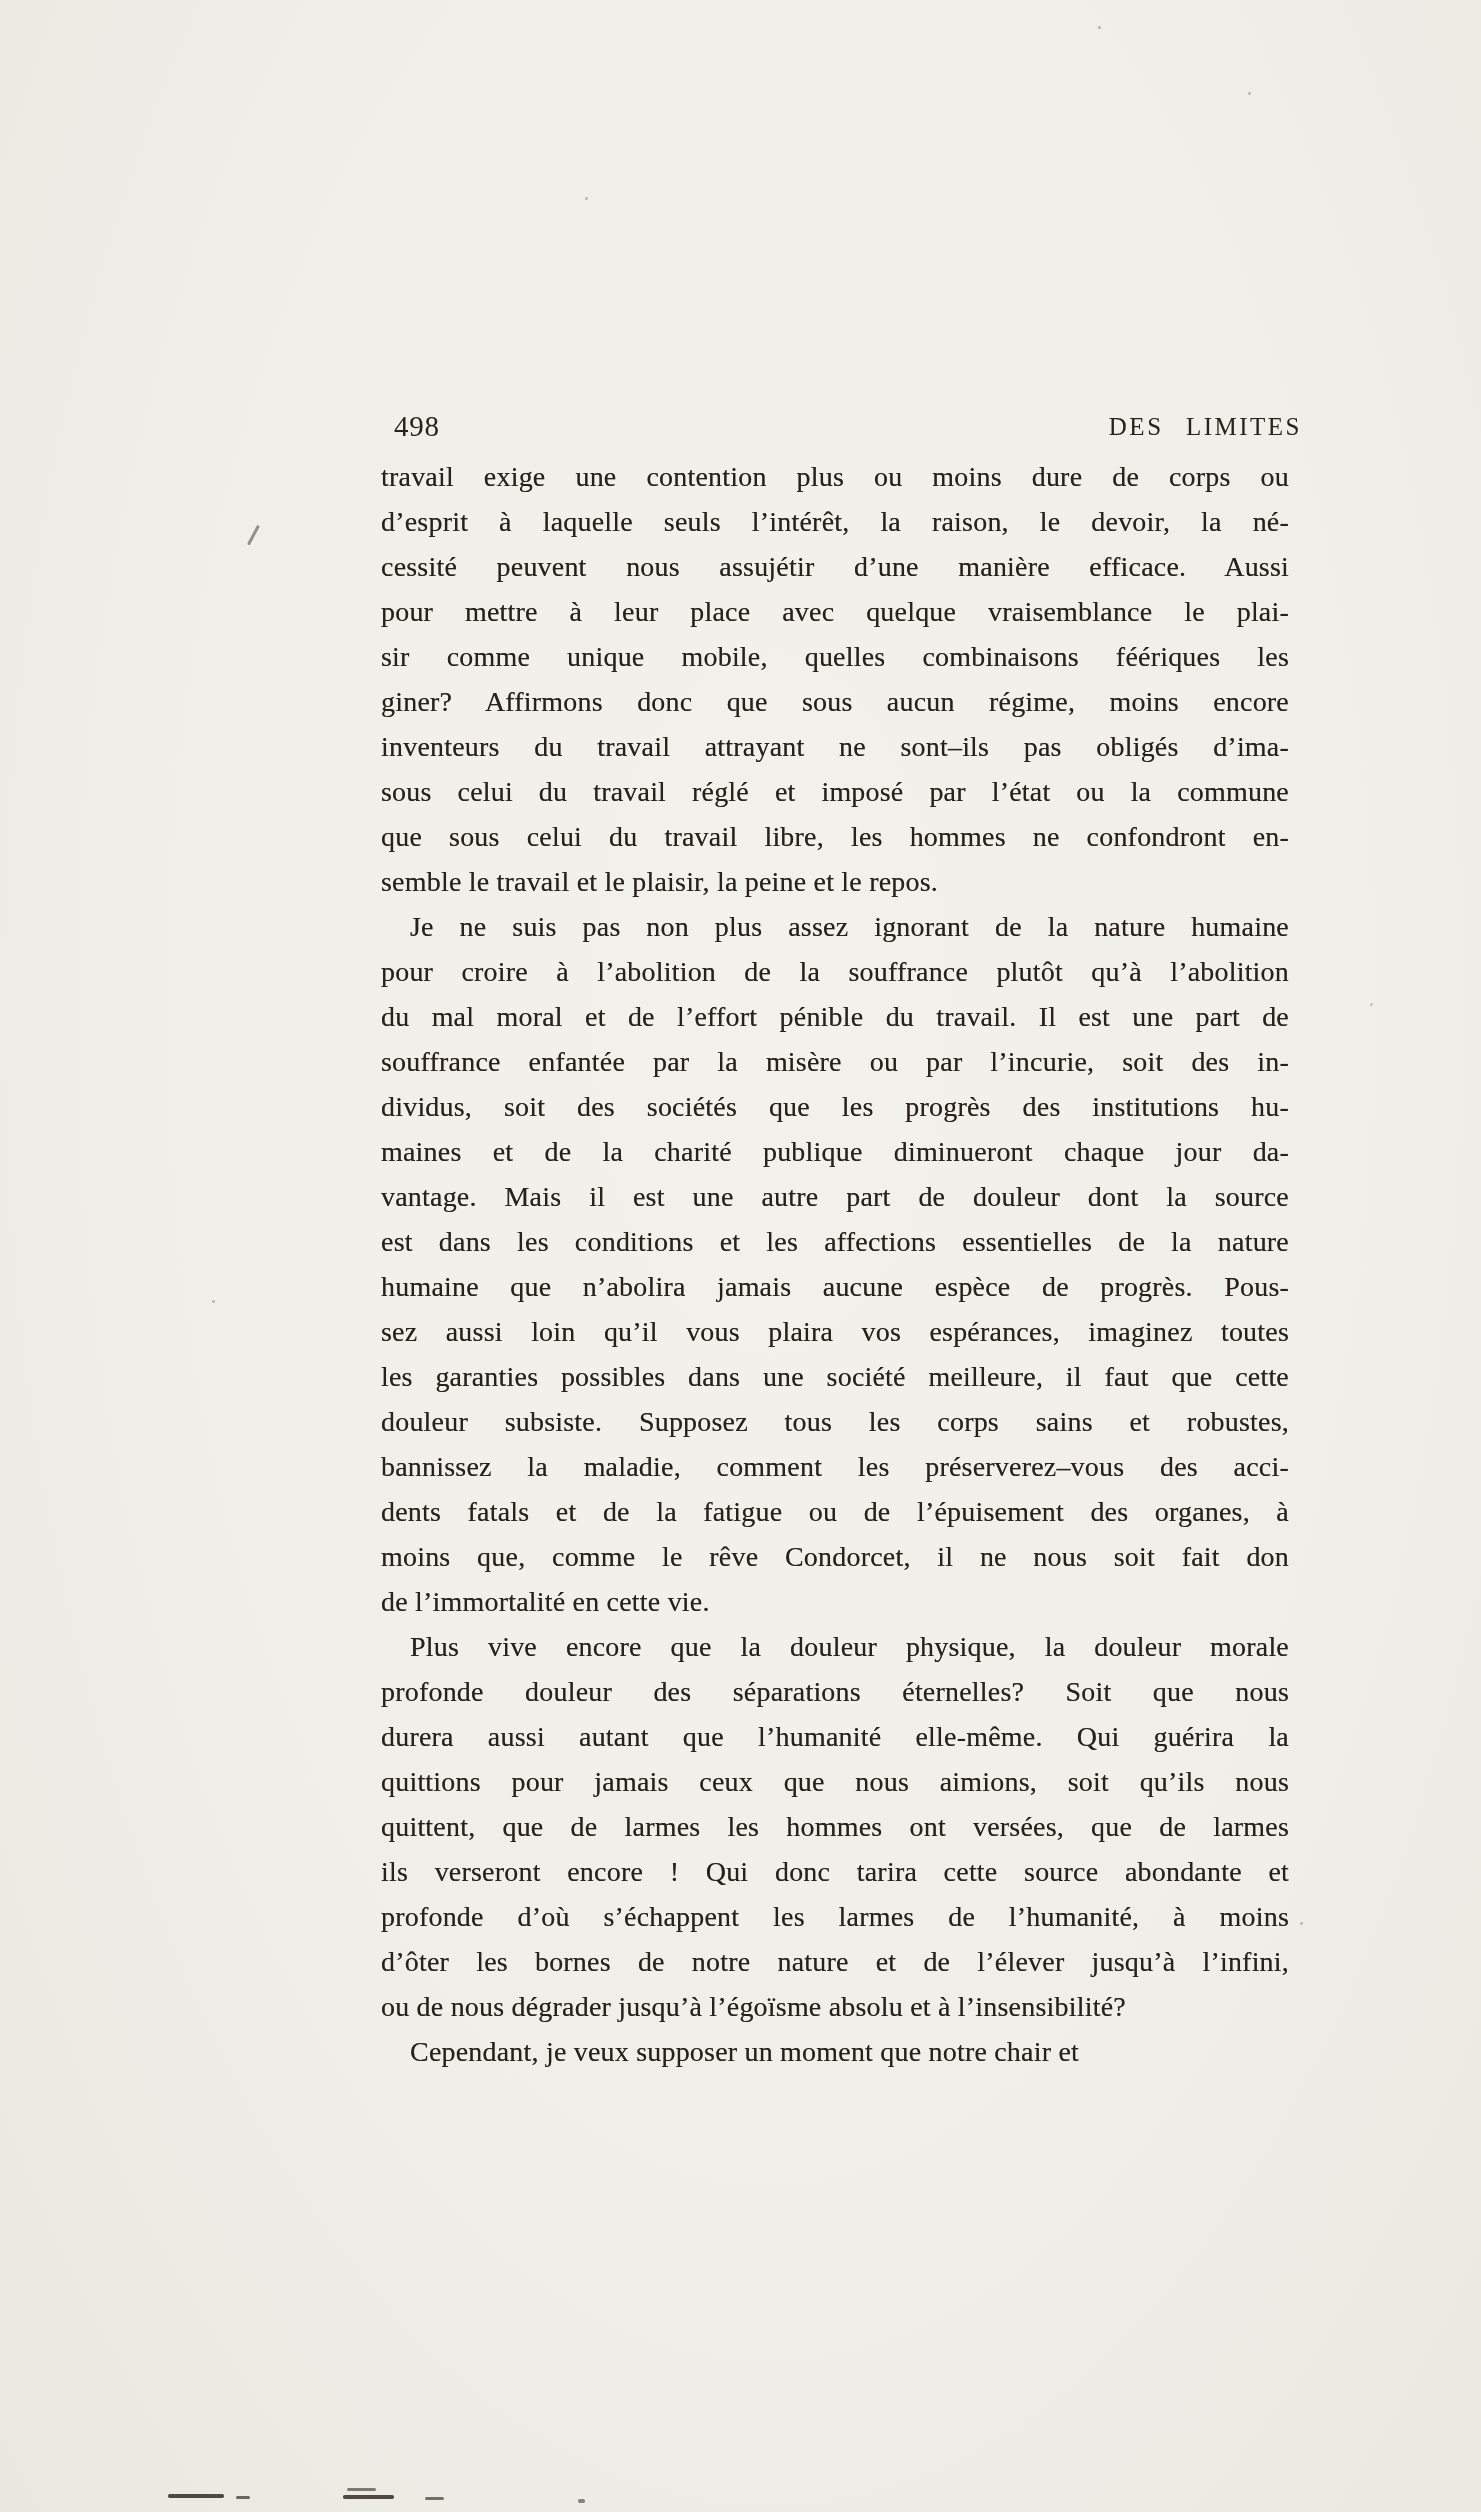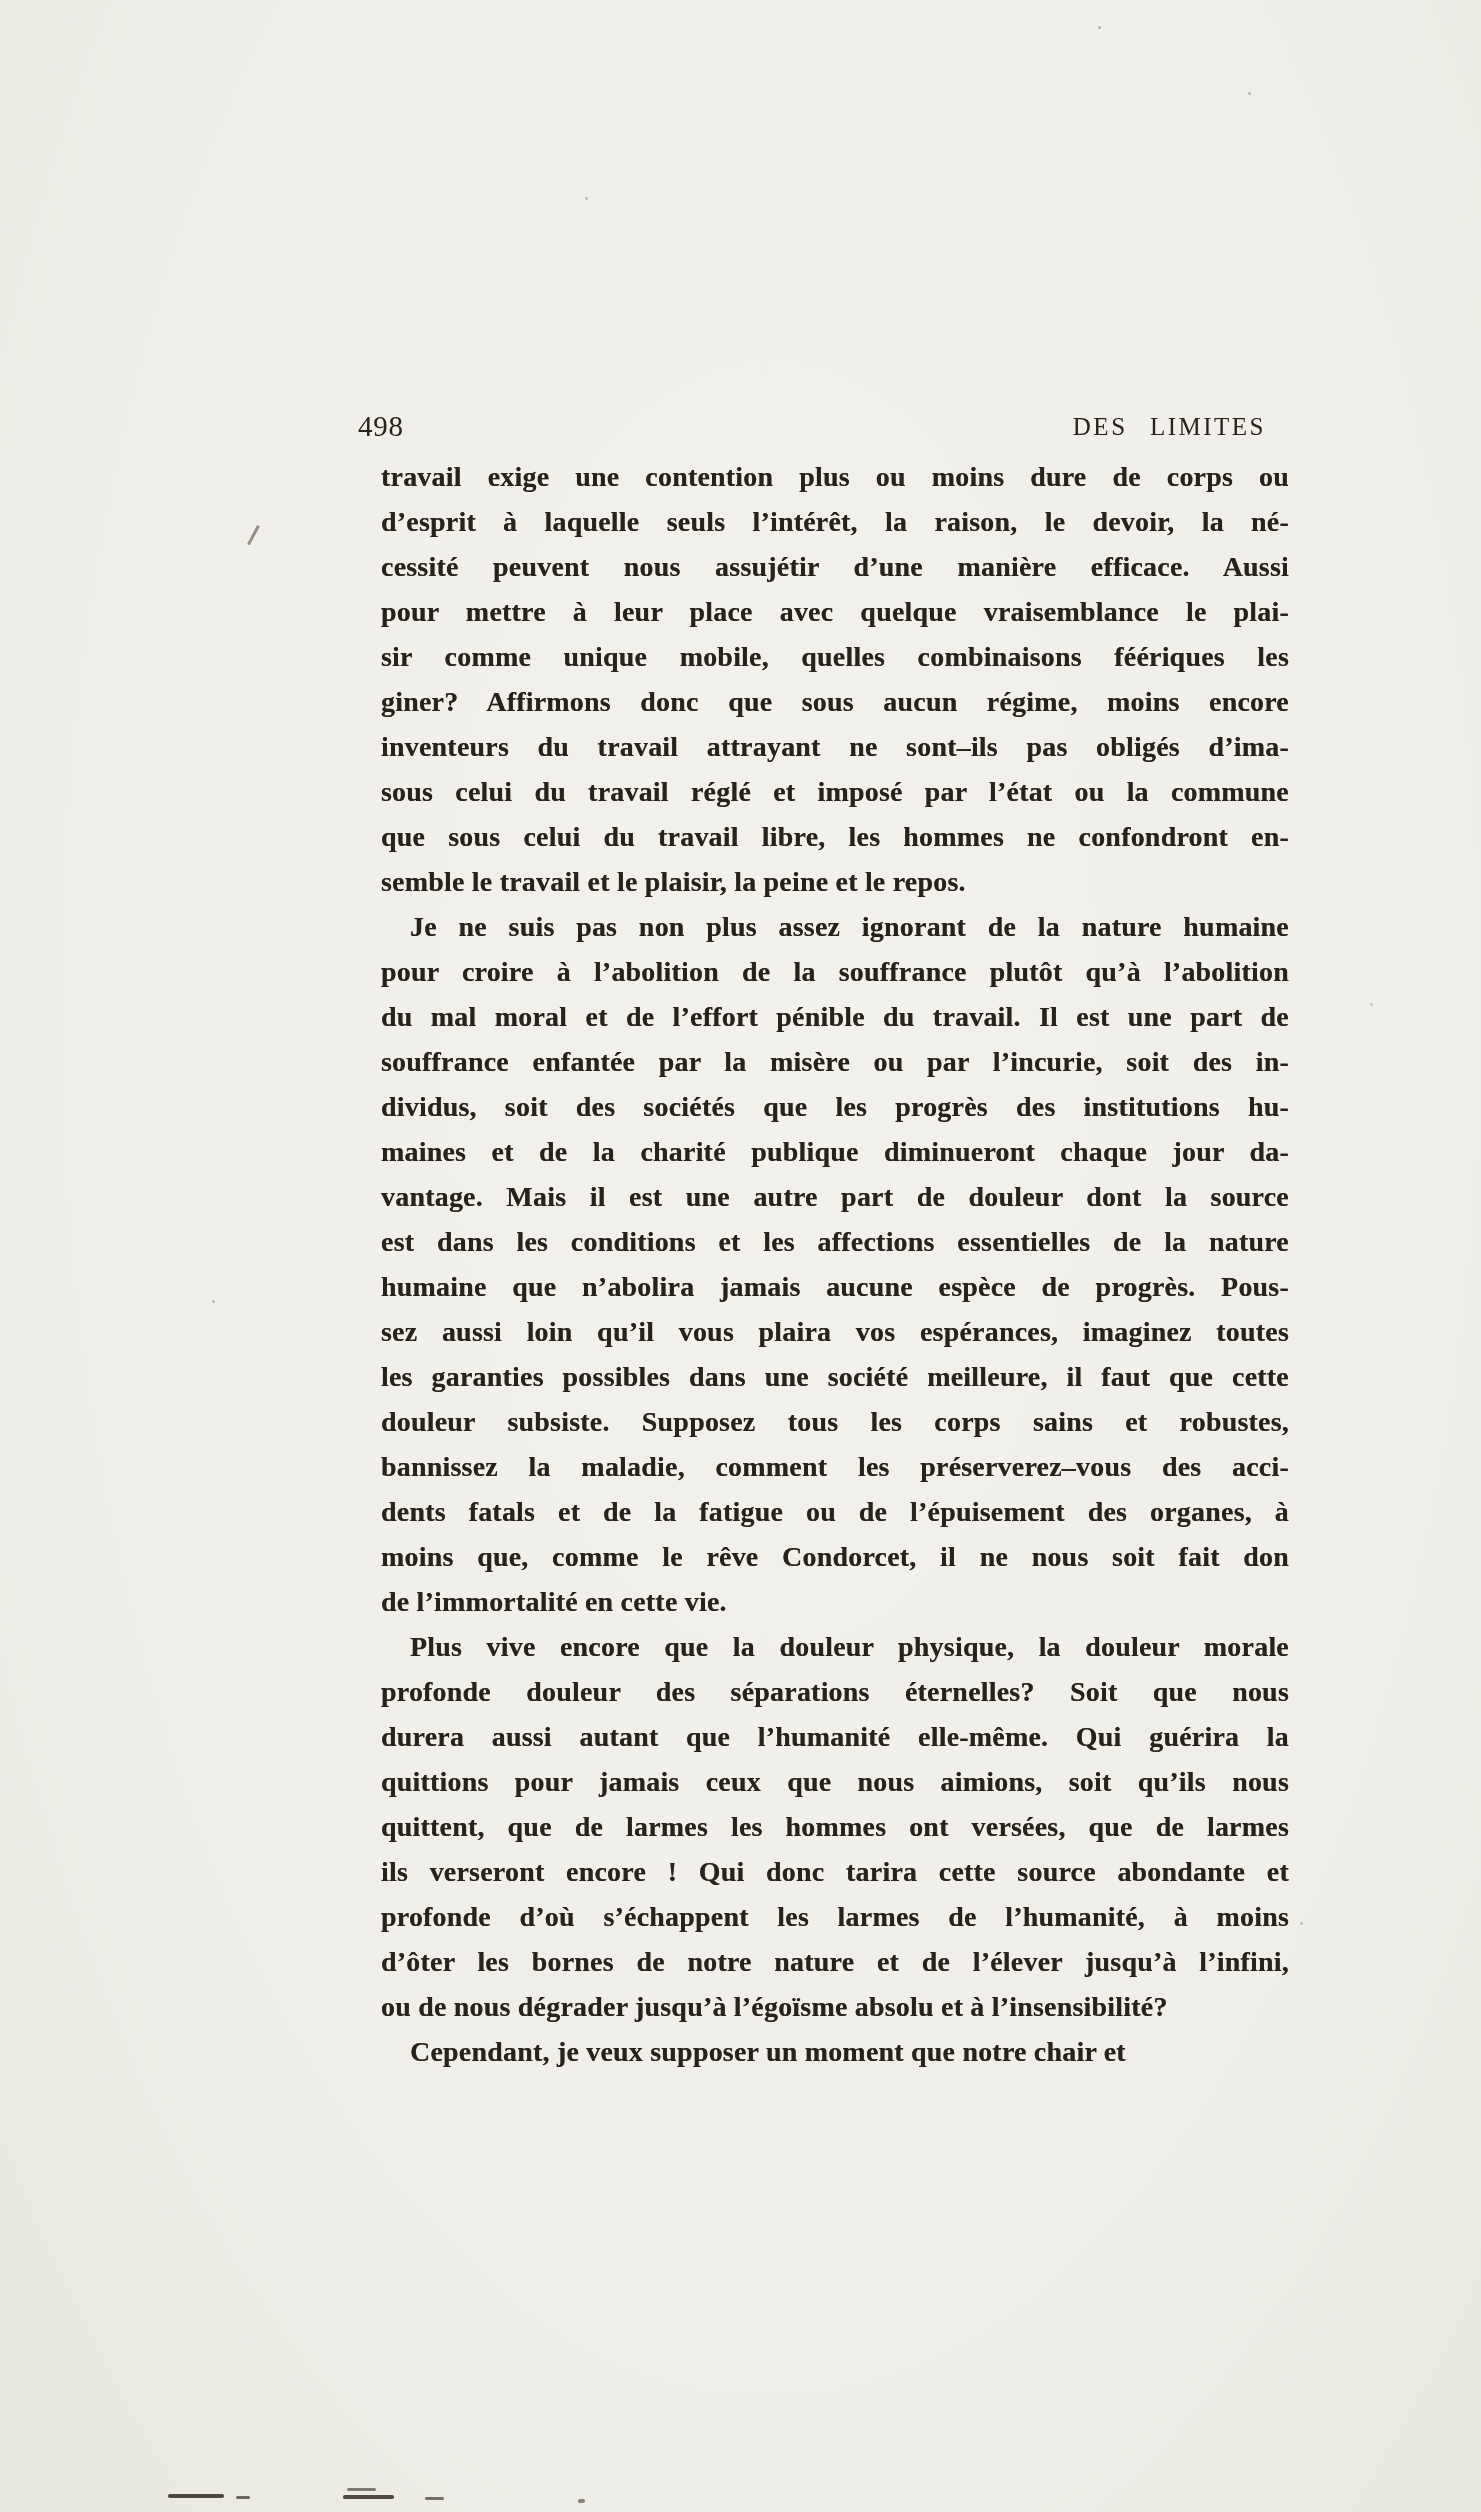--- a/index.html
+++ b/index.html
@@ -10,21 +10,21 @@
     width: 1481px;
     height: 2512px;
     overflow: hidden;
     font-family: "Liberation Serif", "DejaVu Serif", serif;
     background: radial-gradient(ellipse at 52% 40%, var(--paper, #f2f1ec) 0%, #efeee8 62%, #e8e7e0 100%);
     color: var(--ink, #28221b);
   }
 
   .running-header {
     position: absolute;
-    left: 358px;
+    left: 394px;
     top: 408px;
     width: 908px;
     height: 41px;
   }
   .page-number {
     position: absolute;
     left: 0;
     top: 1.7px;
     font-size: 29px;
     letter-spacing: 0.8px;
@@ -44,21 +44,20 @@
     top: 454px;
     width: 908px;
     font-size: 28px;
     line-height: 45px;
     letter-spacing: 0.2px;
     text-shadow: 0 0 0.5px rgba(43, 35, 26, 0.6);
   }
   .line {
     text-align: justify;
     text-align-last: justify;
-    font-weight: bold;
   }
   .line.last { text-align-last: left; }
   .line.indent { padding-left: 29px; }
 
   
   .slash-mark {
     position: absolute;
     left: 252px;
     top: 524px;
     width: 2.5px;

